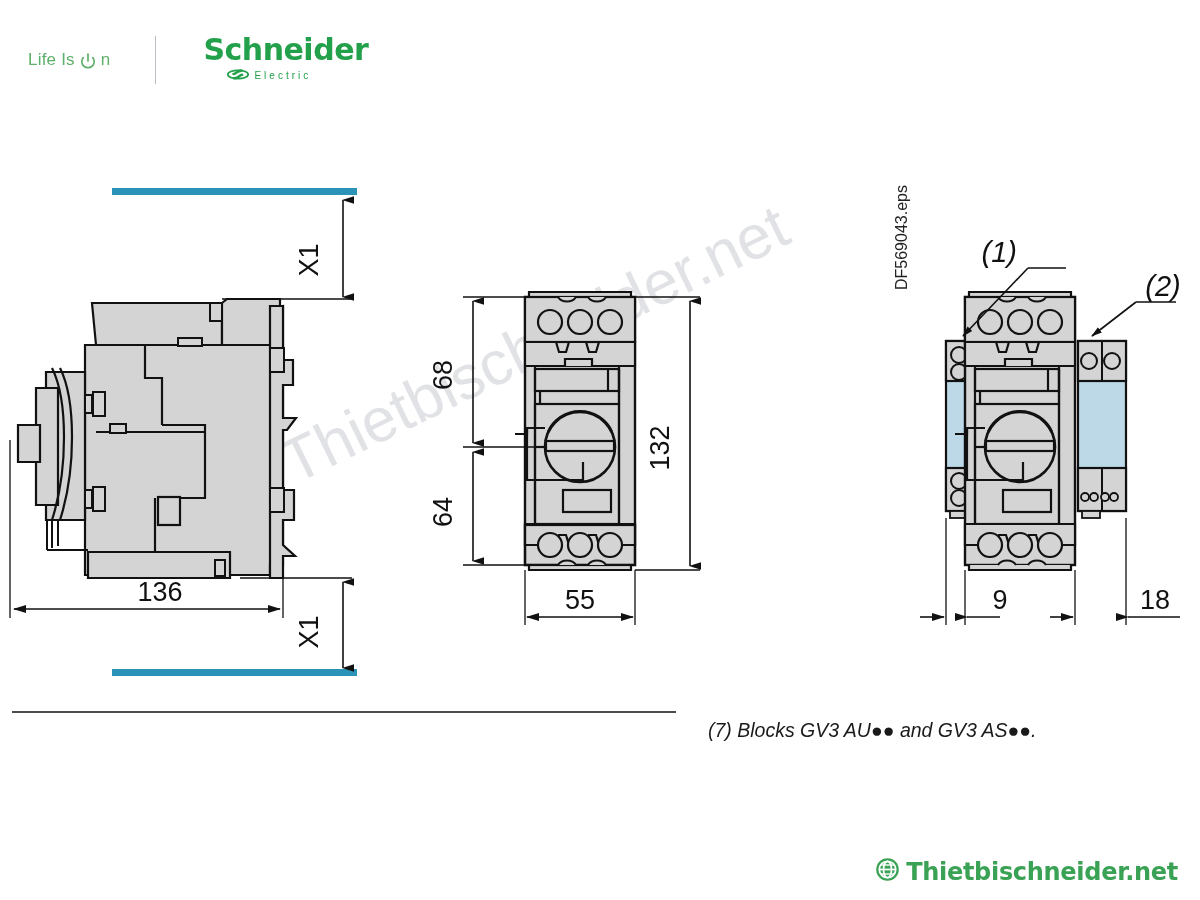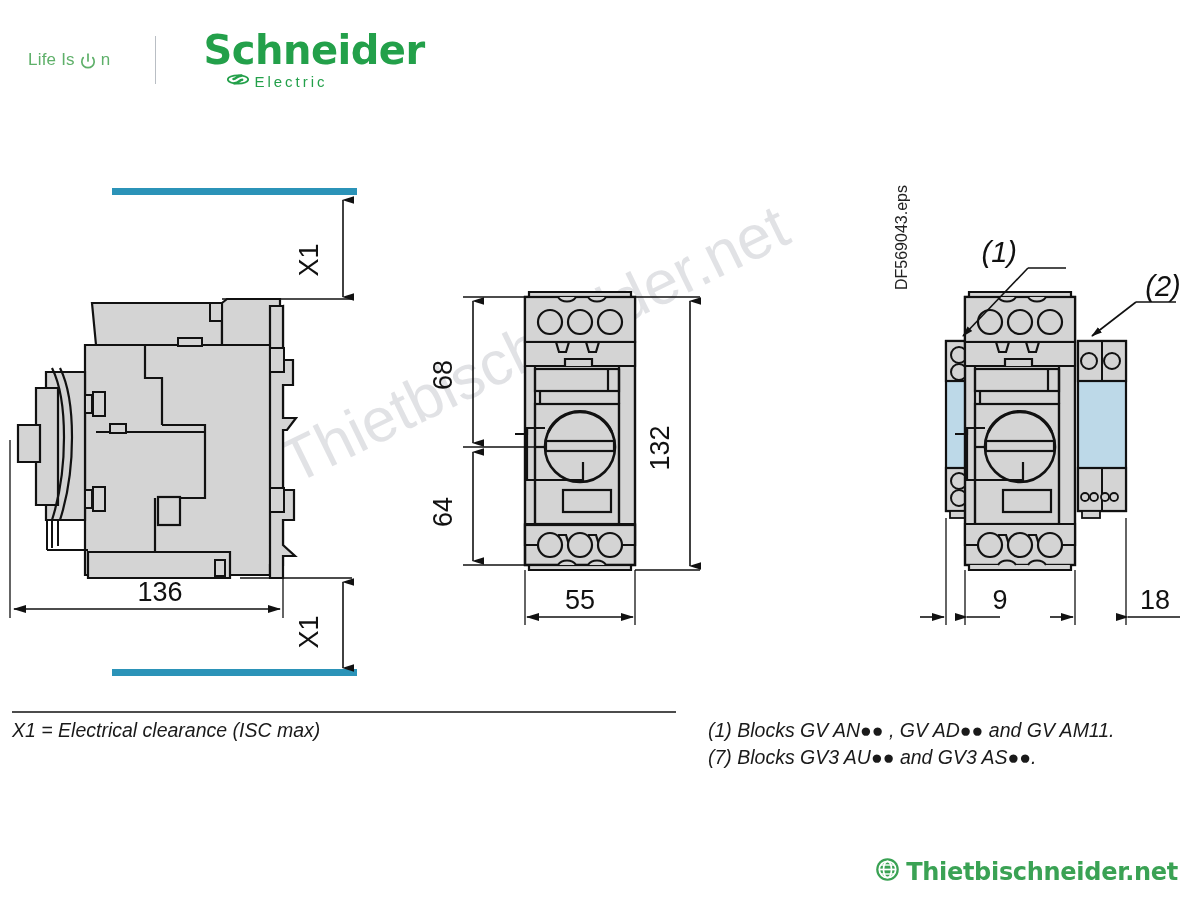--- a/index.html
+++ b/index.html
@@ -45,34 +45,34 @@
   .power-glyph { display: inline-block; width: 18px; height: 18px; position: relative; top: 2px;}
   .brand-divider {
     width: 1px;
     height: 48px;
     background: #b9bec4;
     margin: 0 18px 0 16px;
   }
   .brand-mark { display: flex; flex-direction: column; line-height: 1; }
   .brand-name {
     font-family: "DejaVu Sans", sans-serif;
-    font-size: 40px;
+    font-size: 30px;
     font-weight: bold;
     color: #23a04a;
     letter-spacing: -0.5px;
   }
   .brand-sub {
     display: flex;
     align-items: center;
     gap: 5px;
     margin-top: 2px;
     padding-left: 24px;
   }
   .brand-sub-text {
-    font-size: 15px;
+    font-size: 10px;
     color: #23a04a;
     letter-spacing: 3px;
     font-family: "Liberation Sans", sans-serif;
   }
 
   
   .drawing-svg {
     position: absolute;
     left: 0; top: 0;
     width: 1200px;
@@ -457,25 +457,23 @@
         <line x1="1050" y1="617" x2="1073" y2="617" stroke="#111" stroke-width="1.6" marker-end="url(#arrRight)"></line>
         <line x1="1180" y1="617" x2="1128" y2="617" stroke="#111" stroke-width="1.6" marker-end="url(#arrLeft)"></line>
         <text class="dim-text" x="1155" y="609" text-anchor="middle">18</text>
       </g>
     </g>
 
     <line x1="12" y1="712" x2="676" y2="712" stroke="#111" stroke-width="1.6"></line>
   </svg>
 
   <div class="note-block" id="note-left">
-    <span class="note-line">X1 = Electrical clearance (ISC max)</span>
   </div>
 
   <div class="note-block" id="note-right">
-    <span class="note-line">(1) Blocks GV AN●● , GV AD●● and GV AM11.</span>
     <span class="note-line">(7) Blocks GV3 AU●● and GV3 AS●●.</span>
   </div>
 
   <div class="footer">
     <span>
       <svg width="25" height="25" viewBox="0 0 25 25">
         <circle cx="12.5" cy="12.5" r="11.3" fill="#3aa254"></circle>
         <circle cx="12.5" cy="12.5" r="8.2" fill="none" stroke="#ffffff" stroke-width="1.8"></circle>
         <ellipse cx="12.5" cy="12.5" rx="4" ry="8.2" fill="none" stroke="#ffffff" stroke-width="1.7"></ellipse>
         <line x1="4.3" y1="12.5" x2="20.7" y2="12.5" stroke="#ffffff" stroke-width="1.7"></line>

